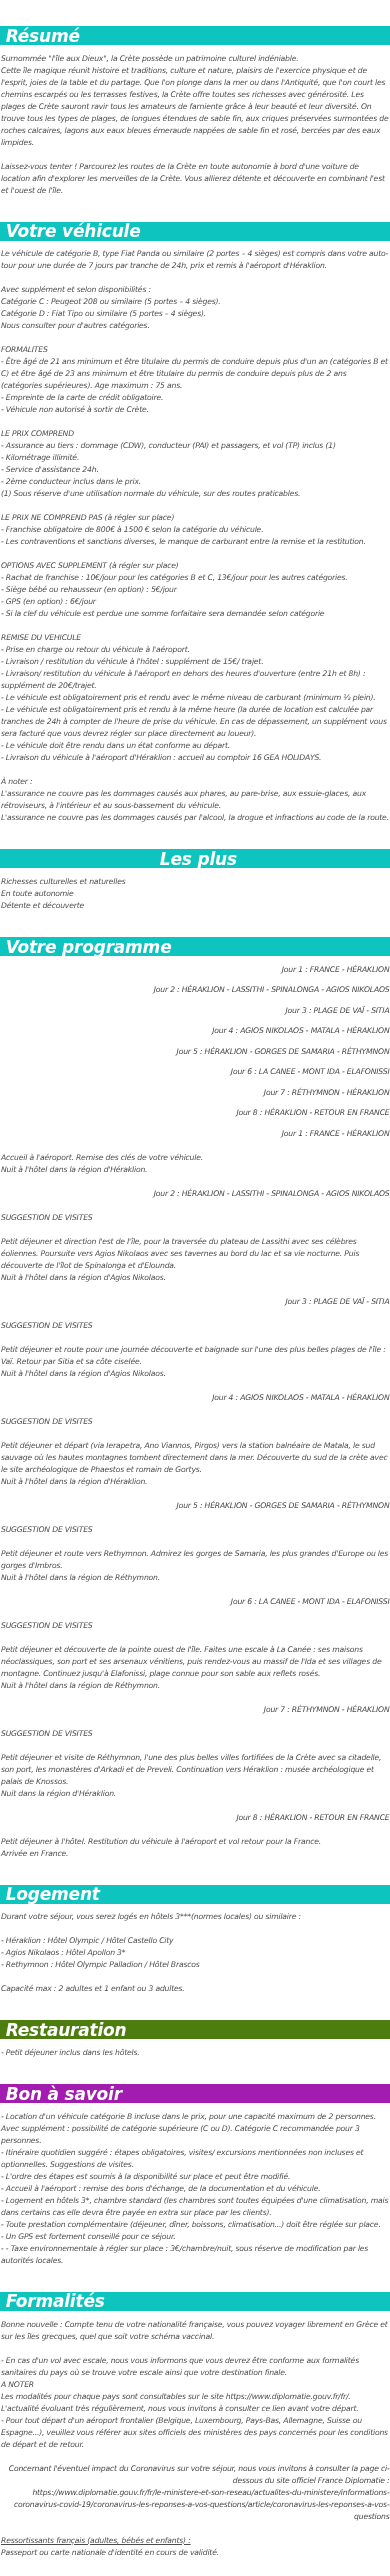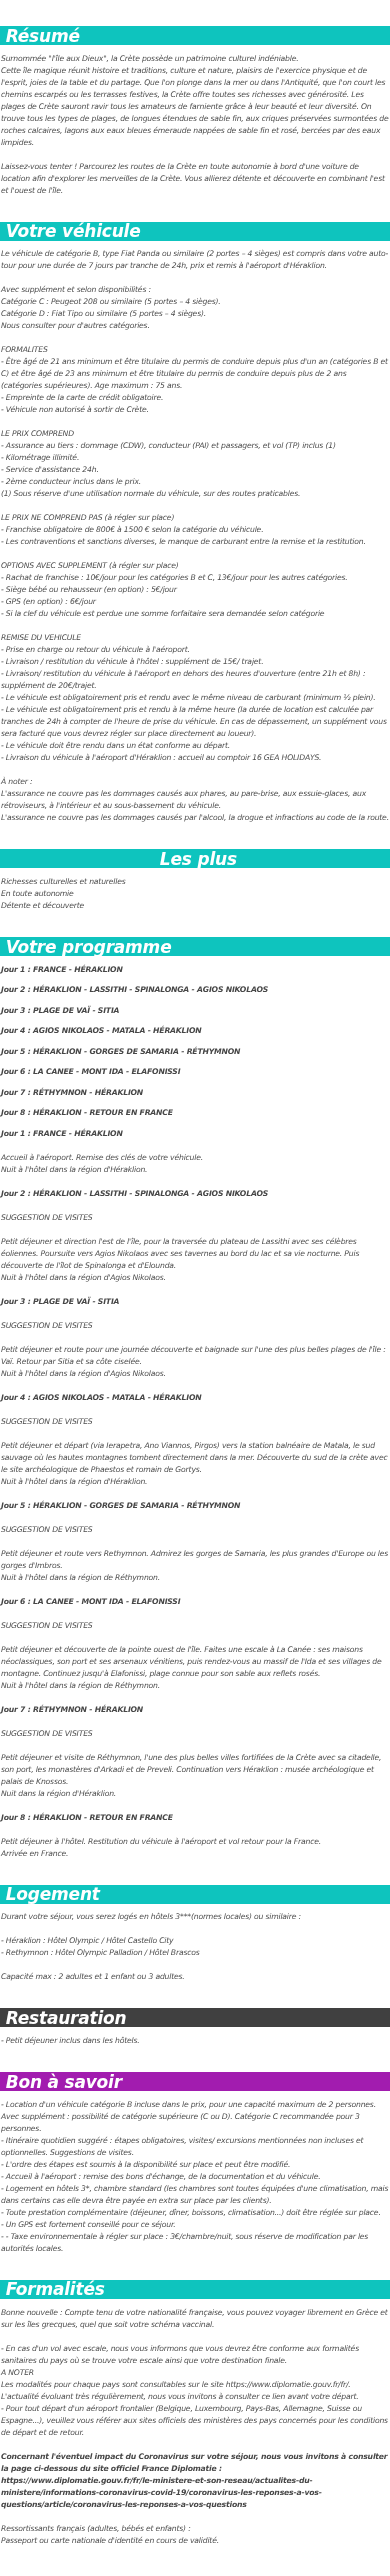--- a/index.html
+++ b/index.html
@@ -28,22 +28,22 @@
     letter-spacing:-0.2px;
   }
   .body{padding:7.7px 1.5px 0 1px;}
   .body p{
     margin:0;
     font-size:7.7px;
     line-height:12px;
     letter-spacing:-0.2px;
   }
   .sp{width:100%;}
-  .b{font-weight:bold;color:#474747;}
-  .u{text-align:right;}
+  .b{font-weight:normal;color:#474747;text-align:right;}
+  .u{text-decoration:underline;text-align:right;}
 </style>
 </head>
 <body>
 
 <div id="doc">
     <section>
       <div class="bar" style="background: rgb(14, 196, 190);">
         <span class="bar-title" style="color: rgb(255, 255, 255);">Résumé</span>
       </div>
       <div class="body">
@@ -186,27 +186,28 @@
       </div>
     </section>
     <section>
       <div class="bar" style="background: rgb(14, 196, 190);">
         <span class="bar-title" style="color: rgb(255, 255, 255);">Logement</span>
       </div>
       <div class="body">
         <p><span>Durant votre séjour, vous serez logés en hôtels 3***(normes locales) ou similaire :</span></p>
         <div class="sp" style="height: 12px;"></div>
         <p><span>- Héraklion : Hôtel Olympic / Hôtel Castello City</span></p>
+        <p><span>- Agios Nikolaos : Hôtel Apollon 3*</span></p>
         <p><span>- Rethymnon : Hôtel Olympic Palladion / Hôtel Brascos</span></p>
         <div class="sp" style="height: 12px;"></div>
         <p><span>Capacité max : 2 adultes et 1 enfant ou 3 adultes.</span></p>
       </div>
     </section>
     <section>
-      <div class="bar" style="background: #404040;">
+      <div class="bar" style="background: #4d7c0f;">
         <span class="bar-title" style="color: rgb(255, 255, 255);">Restauration</span>
       </div>
       <div class="body">
         <p><span>- Petit déjeuner inclus dans les hôtels.</span></p>
       </div>
     </section>
     <section>
       <div class="bar" style="background: #a21caf; text-align: center;">
         <span class="bar-title" style="color: rgb(255, 255, 255);">Bon à savoir</span>
       </div>

